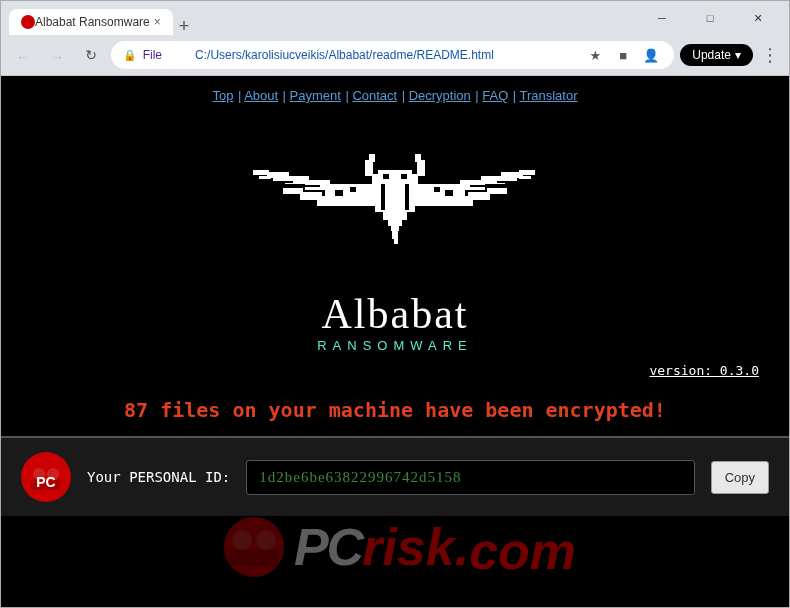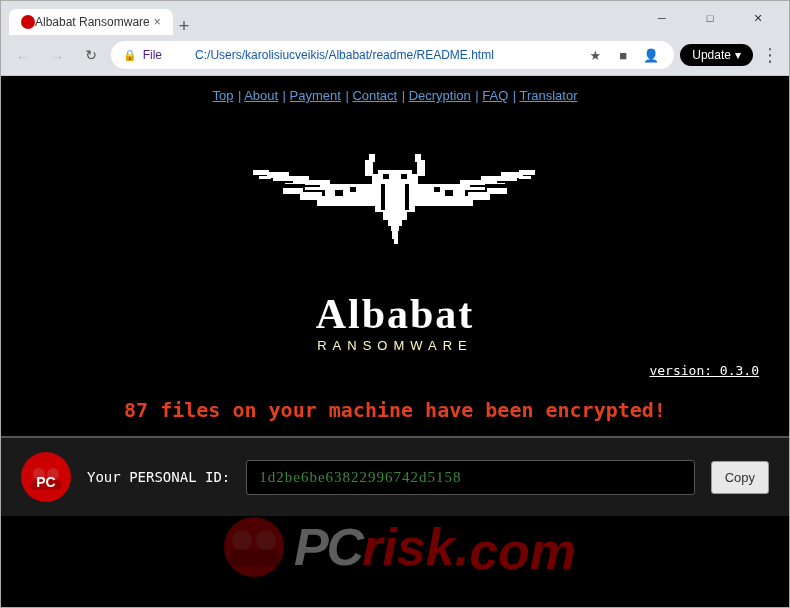--- a/index.html
+++ b/index.html
@@ -40,22 +40,22 @@
     
     .nav-links { text-align: center; padding: 10px 0 8px; background: #000; }
     .nav-links a { color: #5b9bd5; text-decoration: underline; font-size: 13px; }
     .nav-separator { color: #5b9bd5; font-size: 13px; }
 
     
     .logo-area { display: flex; flex-direction: column; align-items: center; padding: 10px 0 0; }
     .bat-svg { width: 300px; height: 160px; }
 
     
-    .brand-name { color: #fff; font-size: 42px; font-weight: bold; font-family: serif; letter-spacing: 2px; margin-top: 8px; }
-    .brand-sub { color: #fef9c3; font-size: 13px; letter-spacing: 6px; margin-top: 0; }
+    .brand-name { color: #fff; font-size: 42px; font-weight: normal; font-family: serif; letter-spacing: 2px; margin-top: 8px; }
+    .brand-sub { color: #5eead4; font-size: 13px; letter-spacing: 6px; margin-top: 0; }
 
     
     .version-line { text-align: right; padding: 10px 30px 0; color: #fff; font-size: 13px; font-family: monospace; text-decoration: underline; }
 
     
     .encrypted-msg { text-align: center; padding: 20px 16px 10px; color: #e04020; font-size: 20px; font-weight: bold; font-family: monospace; }
 
     
     .personal-id-bar { background: #1a1a1a; border-top: 2px solid #555; padding: 14px 20px; display: flex; align-items: center; gap: 16px; margin-top: 4px; }
     .pid-avatar { width: 50px; height: 50px; border-radius: 50%; background: #c00; display: flex; align-items: center; justify-content: center; overflow: hidden; flex-shrink: 0; position: relative; }

